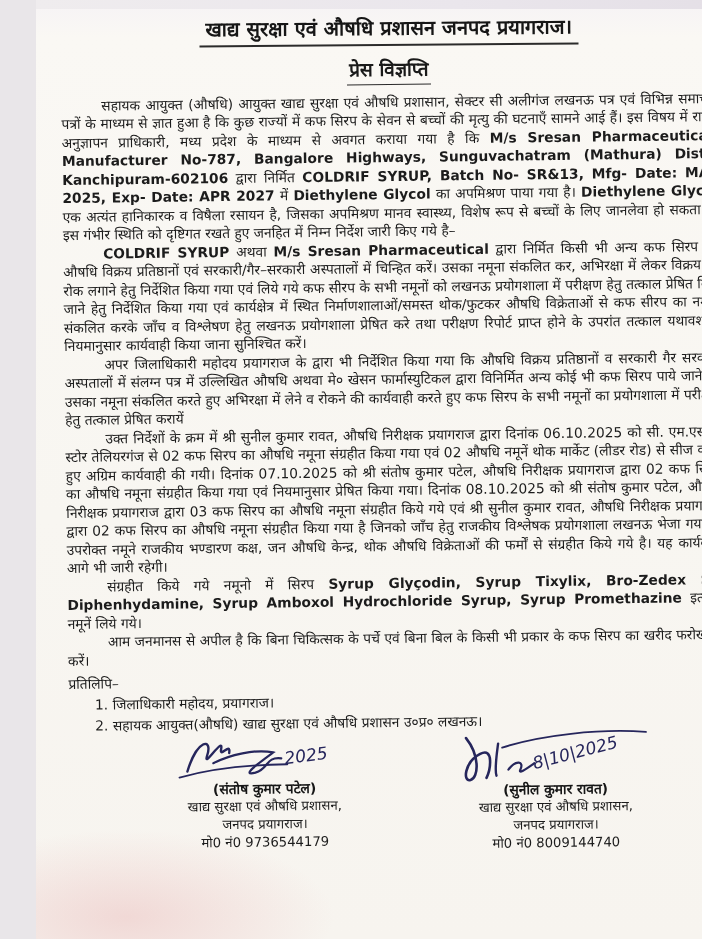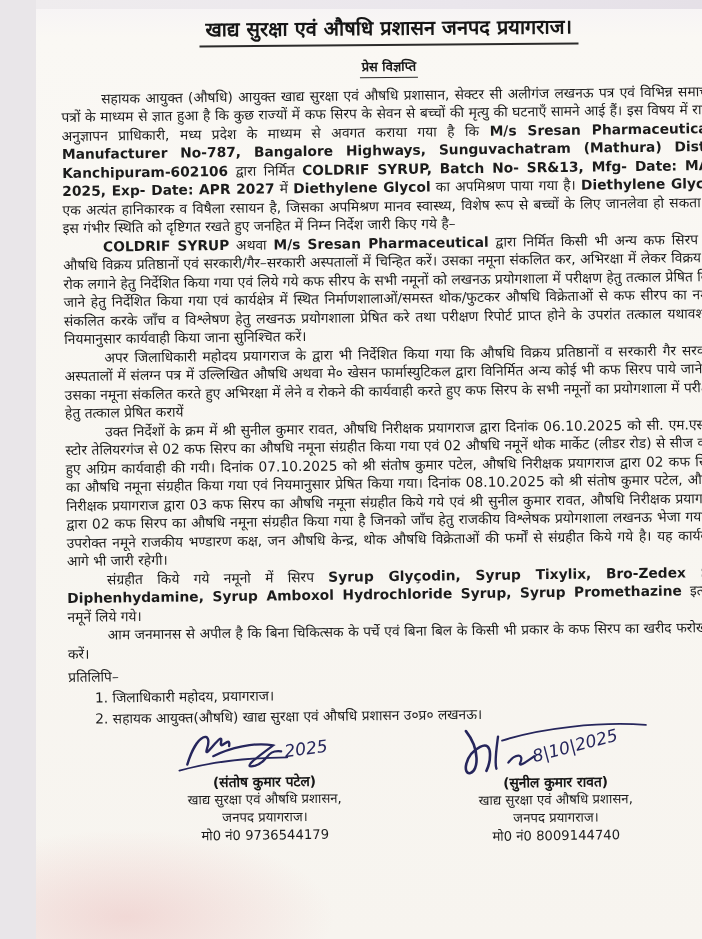--- a/index.html
+++ b/index.html
@@ -32,21 +32,21 @@
   .title-wrap{text-align:center;}
   .doc-title{
     display:inline-block;
     font-size:20px;font-weight:bold;color:#161616;
     border-bottom:2px solid #2b2b2b;
     padding:0 6px 3px 6px;
     transform:rotate(0.25deg);
   }
   .subtitle-wrap{text-align:center;margin-top:10px;}
   .doc-subtitle{
-    display:inline-block;font-size:13px;font-weight:bold;color:#1a1a1a;
+    display:inline-block;font-size:19px;font-weight:bold;color:#1a1a1a;
     border-bottom:1.5px solid #2b2b2b;padding:0 2px 2px 2px;
   }
   .body-text{margin-top:8px;}
   .para{
     margin:0;
     font-size:13.8px;line-height:1.34;
     text-align:justify;
     text-indent:40px;
     color:#1c1c1c;
     font-weight:500;

